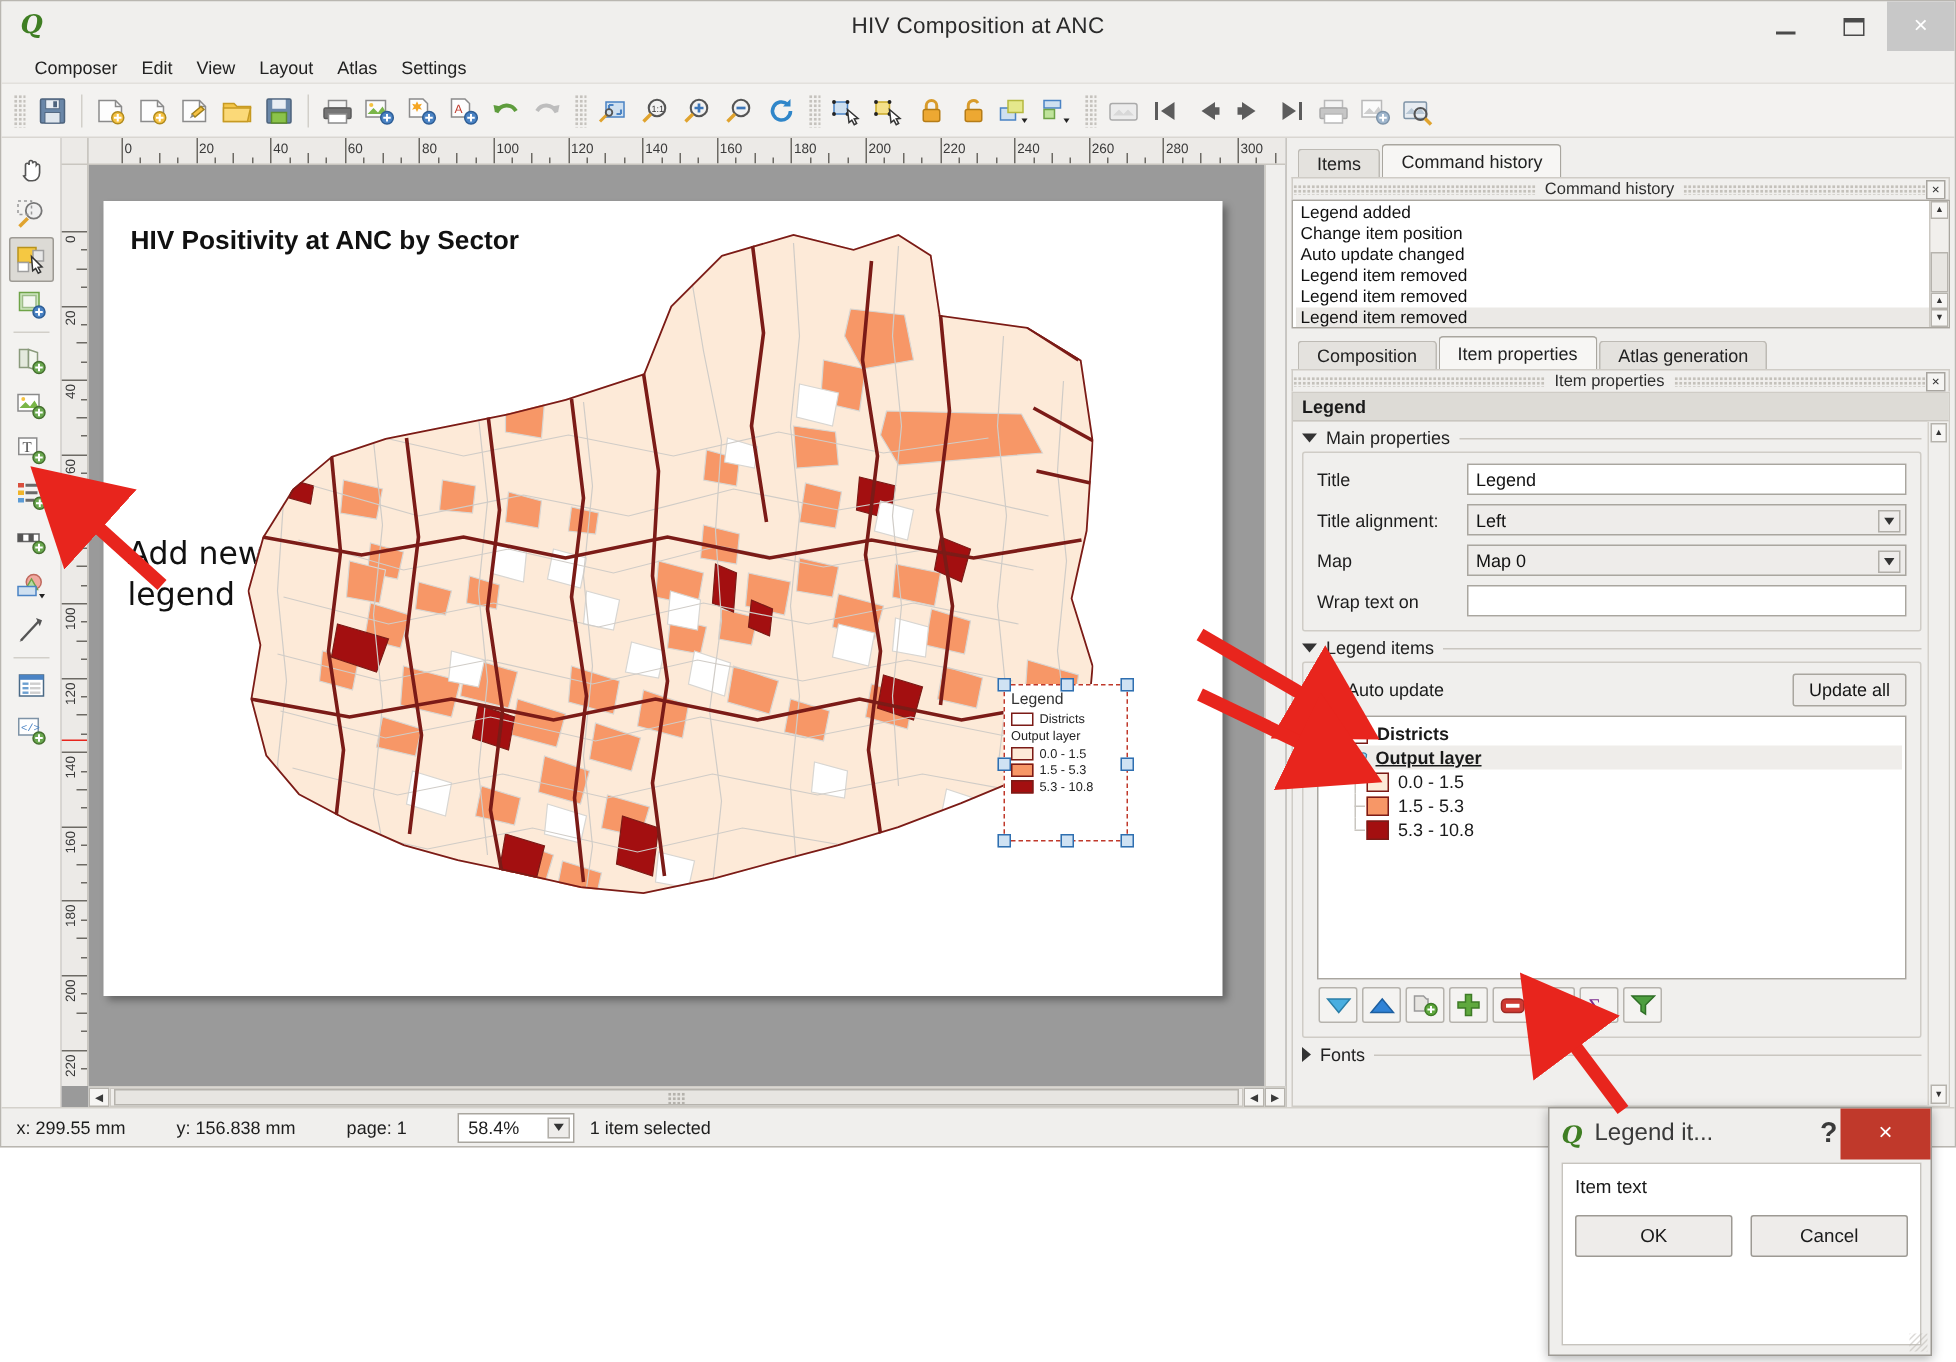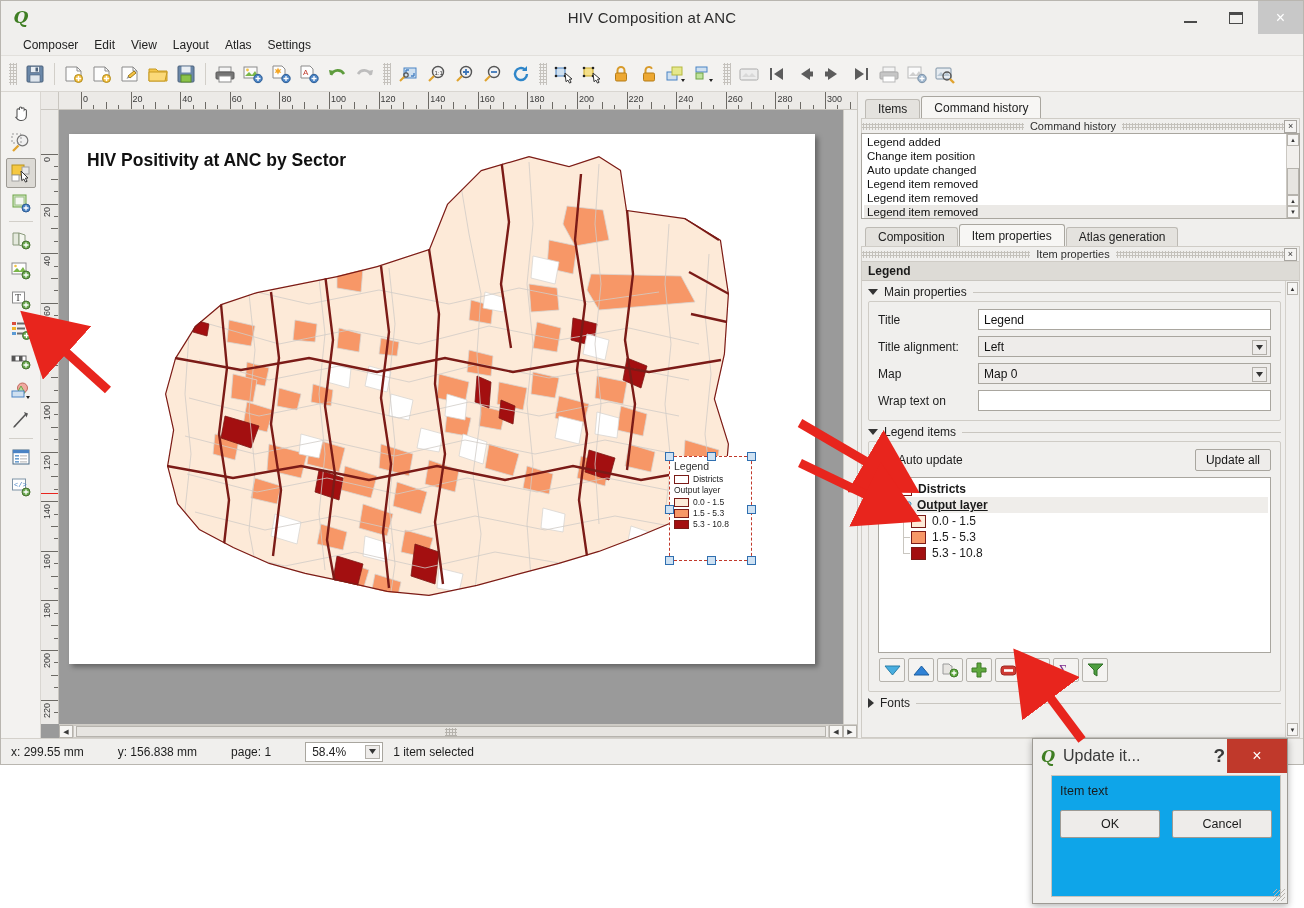--- a/index.html
+++ b/index.html
@@ -383,22 +383,22 @@
     font-family: "DejaVu Serif", serif; font-style: italic; font-weight: bold;
   }
   .dlg-title .dtxt { font-size: 16px; color: #3a3a3a; }
   .dlg-help { position: absolute; right: 62px; font-size: 19px; color: #3a3a3a; font-weight: bold; }
   .dlg-close {
     position: absolute; right: 0; top: 0; width: 60px; height: 34px;
     background: #c0392b; color: #fff; font-size: 16px;
     display: flex; align-items: center; justify-content: center;
   }
   .dlg-body {
-    flex: 1; margin: 2px 6px 6px 18px;
-    background: #0ea5e9; border: 1px solid #c7c4be;
+    flex: 1; margin: 2px 6px 6px 8px;
+    background: #ffffff; border: 1px solid #c7c4be;
     padding: 8px 8px;
   }
   .dlg-label { font-size: 12.5px; margin-bottom: 5px; }
   .dlg-input {
     height: 26px; background: #fff;
     border: 2px solid #5b9bd5;
     display: flex; align-items: center; padding: 0 5px;
     font-size: 13px;
   }
   .caret-bar { width: 1px; height: 15px; background: #111; margin-left: 1px; }
@@ -969,20 +969,24 @@
             <div class="ticklbl" style="left: 1px; top: 592.6px; writing-mode: vertical-rl; transform: rotate(180deg); transform-origin: center center;">220</div>
             <div style="position: absolute; right: 0px; width: 4px; height: 1px; background: rgb(109, 106, 101); top: 602px;"></div>
             <div style="position: absolute; left: 0px; width: 18px; height: 1px; background: rgb(232, 37, 29); top: 383.2px;"></div>
           </div>
 
         <div class="canvas-scrollzone">
           <div class="page-sheet" style="left:10px; top:24px; width:746px; height:530px;">
 
             <div class="map-title" style="left:18px; top:16px;">HIV Positivity at ANC by Sector</div>
 
+            <div class="annot" style="left:16px; top:222px;">
+              <div>Add new</div>
+              <div>legend</div>
+            </div>
 
             <svg width="620" height="460" viewBox="0 0 620 460" style="position:absolute; left:60px; top:10px;">
               <defs>
                 <clipPath id="rw">
                   <path d="M300 105 L318 60 L352 26 L400 12 L440 22 L470 12 L492 26 L498 66 L556 74 L592 96 L600 150 L596 210 L586 255 L600 300 L596 345 L560 372 L512 392 L470 408 L430 420 L392 430 L348 442 L300 452 L258 448 L214 438 L176 430 L140 420 L104 404 L70 386 L48 360 L38 322 L44 286 L36 250 L46 214 L66 182 L92 160 L128 148 L168 140 L208 132 L248 122 Z"></path>
                 </clipPath>
               </defs>
 
               <g clip-path="url(#rw)">
                 <rect x="0" y="0" width="620" height="460" fill="#fdead8"></rect>
@@ -1368,21 +1372,21 @@
             </svg>
         </span>
       </span>
       <span>1 item selected</span>
     </div>
   </div>
 
   <div class="dialog">
     <div class="dlg-title">
       <span class="dicon">Q</span>
-      <span class="dtxt">Update it...</span>
+      <span class="dtxt">Legend it...</span>
       <span class="dlg-help">?</span>
       <span class="dlg-close">×</span>
     </div>
     <div class="dlg-body">
       <div class="dlg-label">Item text</div>
       <div class="dlg-btns">
         <div class="dlg-btn">OK</div>
         <div class="dlg-btn">Cancel</div>
       </div>
     </div>

